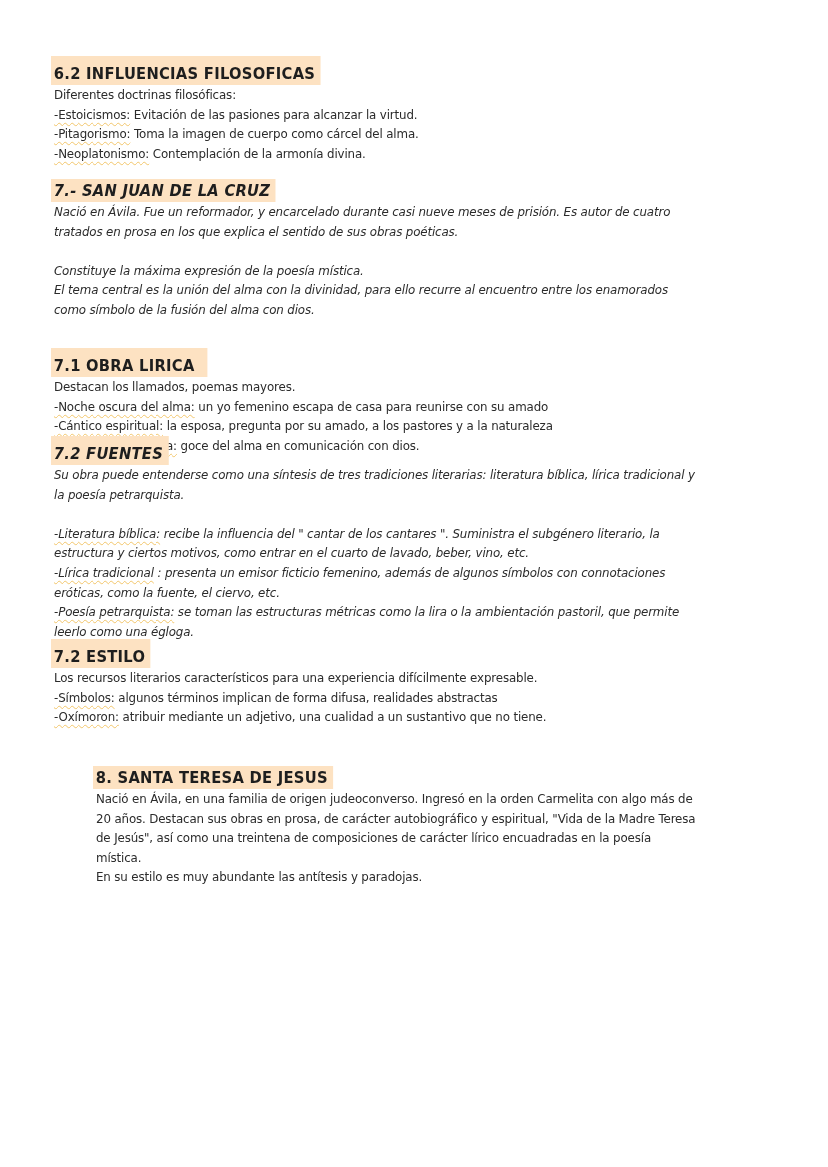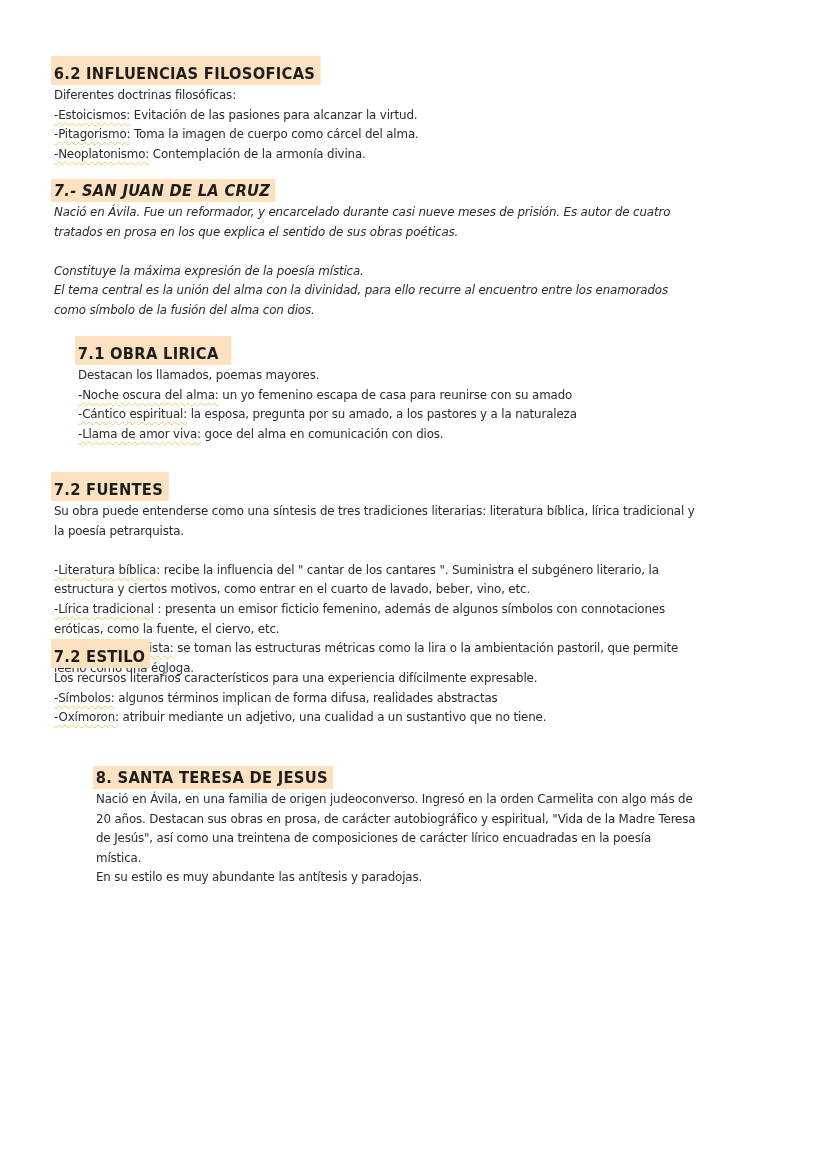--- a/index.html
+++ b/index.html
@@ -78,29 +78,29 @@
   <div class="section" style="top:179px;font-style:italic;">
     <div class="heading">7.- SAN JUAN DE LA CRUZ</div>
     <div class="line">Nació en Ávila. Fue un reformador, y encarcelado durante casi nueve meses de prisión. Es autor de cuatro</div>
     <div class="line">tratados en prosa en los que explica el sentido de sus obras poéticas.</div>
     <div class="blank"></div>
     <div class="line">Constituye la máxima expresión de la poesía mística.</div>
     <div class="line">El tema central es la unión del alma con la divinidad, para ello recurre al encuentro entre los enamorados</div>
     <div class="line">como símbolo de la fusión del alma con dios.</div>
   </div>
 
-  <div class="section" style="top:336px;margin-left:24px;">
+  <div class="section" style="top:348px;">
     <div class="heading tall" style="padding-right:14px;">7.1 OBRA LIRICA</div>
     <div class="line">Destacan los llamados, poemas mayores.</div>
     <div class="line"><span class="term">-Noche oscura del alma:</span><span> un yo femenino escapa de casa para reunirse con su amado</span></div>
     <div class="line"><span class="term">-Cántico espiritual:</span><span> la esposa, pregunta por su amado, a los pastores y a la naturaleza</span></div>
     <div class="line"><span class="term">-Llama de amor viva:</span><span> goce del alma en comunicación con dios.</span></div>
   </div>
 
-  <div class="section" style="top:472px;">
+  <div class="section" style="top:436px;font-style:italic;">
     <div class="heading tall">7.2 FUENTES</div>
     <div class="line">Su obra puede entenderse como una síntesis de tres tradiciones literarias: literatura bíblica, lírica tradicional y</div>
     <div class="line">la poesía petrarquista.</div>
     <div class="blank"></div>
     <div class="line"><span class="term">-Literatura bíblica:</span><span> recibe la influencia del " cantar de los cantares ". Suministra el subgénero literario, la</span></div>
     <div class="line">estructura y ciertos motivos, como entrar en el cuarto de lavado, beber, vino, etc.</div>
     <div class="line"><span class="term">-Lírica tradicional</span><span> : presenta un emisor ficticio femenino, además de algunos símbolos con connotaciones</span></div>
     <div class="line">eróticas, como la fuente, el ciervo, etc.</div>
     <div class="line"><span class="term">-Poesía petrarquista:</span><span> se toman las estructuras métricas como la lira o la ambientación pastoril, que permite</span></div>
     <div class="line">leerlo como una égloga.</div>

